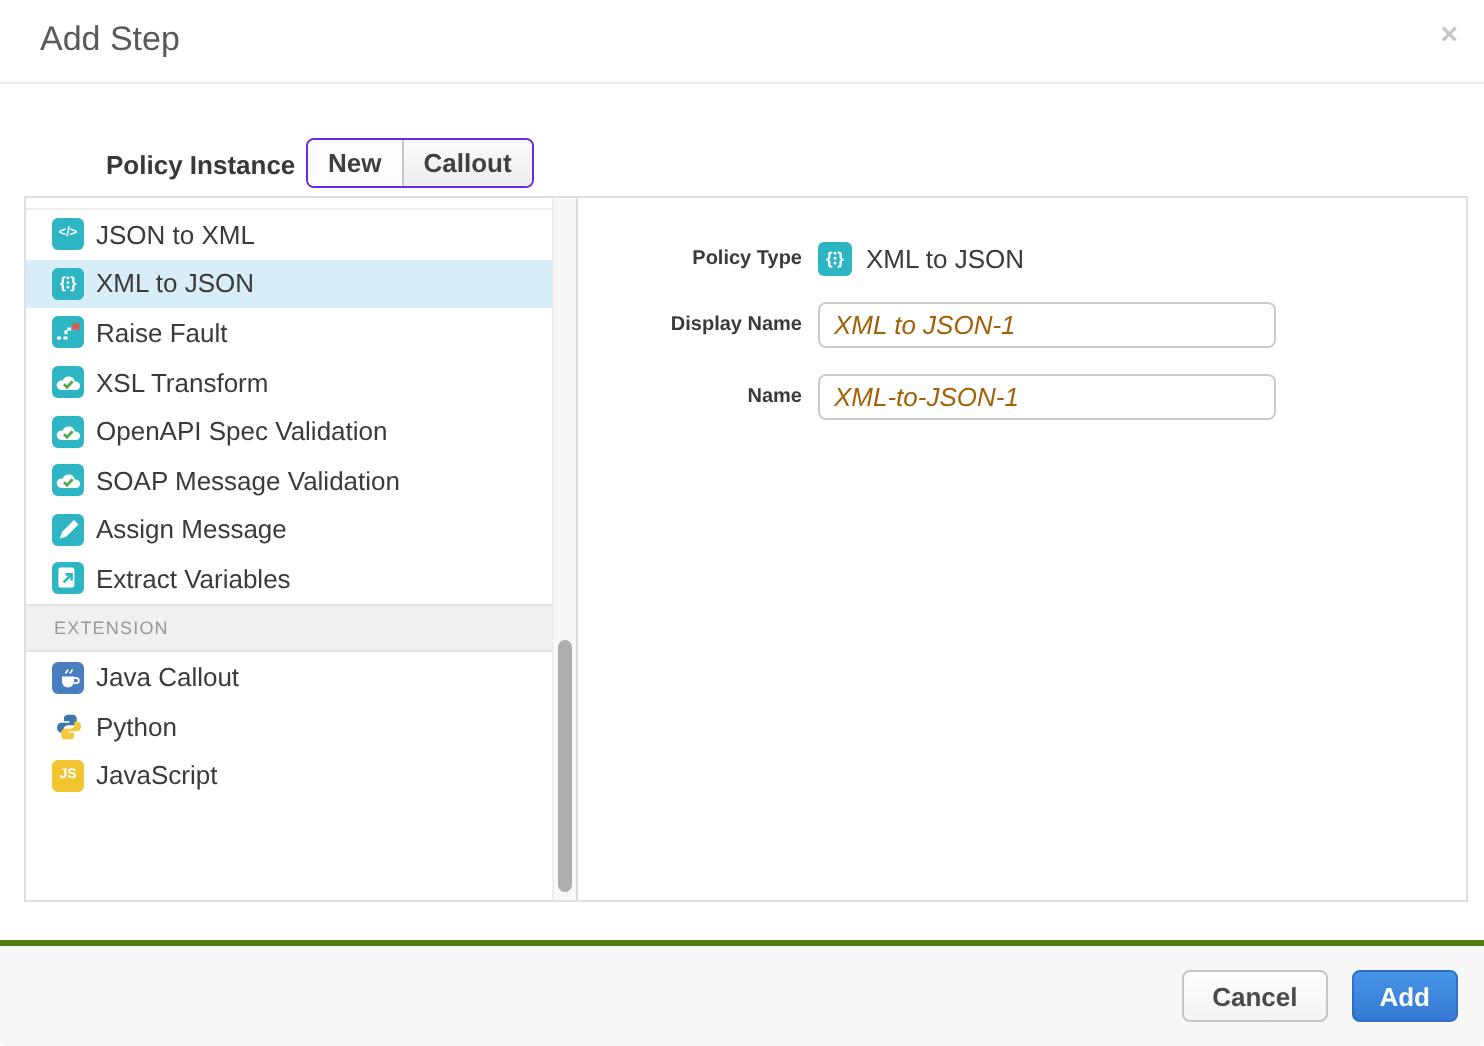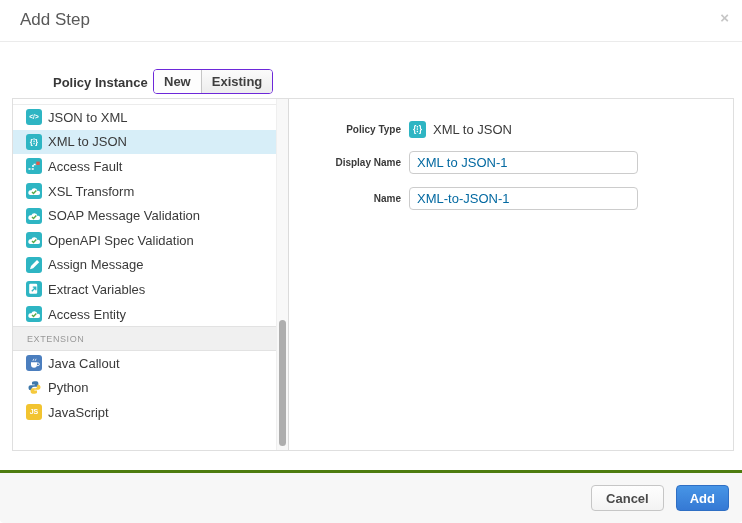--- a/index.html
+++ b/index.html
@@ -45,21 +45,21 @@
   .sb-thumb { position:absolute; left:2px; width:7px; top:63%; height:36%; background:#aeaeae; border-radius:4px; cursor:pointer; }
 
   
   .detail { position:relative; flex:1; background:#fff; padding-top:22px; }
   .drow { display:flex; align-items:center; margin-bottom:13px; }
   .dlabel { width:112px; text-align:right; font-size:10px; font-weight:600; color:#3a3a3a; flex:0 0 auto; }
   .dvalue { display:flex; align-items:center; margin-left:8px; }
   .ptype-icon { width:17px; height:17px; border-radius:3px; background:#2eb5c3; display:flex; align-items:center; justify-content:center; }
   .ptype-icon .pi-glyph { font-size:8.5px; line-height:17px; }
   .ptype-text { margin-left:7px; font-size:13px; color:#3a3a3a; }
-  .dinput { margin-left:8px; width:229px; height:23px; border:1px solid #ccc; border-radius:4px; font-family:"Liberation Sans", sans-serif; font-size:13px; color:#0369a1; padding:0 7px; background:#fff; outline:none; }
+  .dinput { margin-left:8px; width:229px; height:23px; border:1px solid #ccc; border-radius:4px; font-family:"Liberation Sans", sans-serif; font-size:13px; color:#a16207; padding:0 7px; background:#fff; outline:none;font-style:italic; }
 
   
   .footer { position:absolute; left:0; bottom:0; width:100%; height:53px; background:#f7f7f7; border-top:3px solid #4d7c0f; display:flex; align-items:center; justify-content:flex-end; padding-right:13px; }
   .btn { height:26px; display:flex; align-items:center; font-size:13px; font-weight:bold; border-radius:4px; cursor:pointer; }
   .btn-cancel { background:linear-gradient(#fefefe,#f3f3f3); border:1px solid #c6c6c6; color:#4a4a4a; padding:0 14px; margin-right:12px; }
   .btn-add { background:linear-gradient(#4795e6,#3579d4); border:1px solid #2f6fc4; color:#fff; padding:0 13px; }
 </style>
 </head>
 <body>
 
@@ -67,21 +67,21 @@
 
   <div class="hdr">
     <div class="hdr-title">Add Step</div>
     <div class="hdr-close">×</div>
   </div>
 
   <div class="pi-row">
     <div class="pi-label">Policy Instance</div>
     <div class="toggle">
       <div class="toggle-btn sel">New</div>
-      <div class="toggle-btn">Existing</div>
+      <div class="toggle-btn">Callout</div>
     </div>
   </div>
 
   <div class="content">
 
     <div class="list">
       <div class="list-inner" id="list-inner">
         <div class="list-sliver"></div>
 
       <div class="row">
@@ -96,74 +96,65 @@
             </span>
             <span class="row-label">XML to JSON</span>
           </div>
           <div class="row">
             <span class="pi ">
               <svg width="16" height="16" viewBox="0 0 16 16">
                 <path d="M2.5 11 h4.5 v-4.5 h4" fill="none" stroke="#fff" stroke-width="1.5" stroke-dasharray="2 1.2"></path>
                 <rect x="10.3" y="3.6" width="3.4" height="3.4" fill="#e05b4b"></rect>
               </svg>
             </span>
-            <span class="row-label">Access Fault</span>
+            <span class="row-label">Raise Fault</span>
           </div>
           <div class="row">
             <span class="pi ">
               <svg width="14" height="12" viewBox="0 0 14 12">
                 <path d="M3.9 10 a2.4 2.4 0 1 1 .5-4.7 a3.1 3.1 0 0 1 6 .6 a2.1 2.1 0 1 1 .3 4.1 z" fill="#fff"></path>
                 <path d="M5 7.1 l1.5 1.5 l2.8-3" fill="none" stroke="#56a948" stroke-width="1.4"></path>
               </svg>
             </span>
             <span class="row-label">XSL Transform</span>
           </div>
           <div class="row">
             <span class="pi ">
               <svg width="14" height="12" viewBox="0 0 14 12">
                 <path d="M3.9 10 a2.4 2.4 0 1 1 .5-4.7 a3.1 3.1 0 0 1 6 .6 a2.1 2.1 0 1 1 .3 4.1 z" fill="#fff"></path>
                 <path d="M5 7.1 l1.5 1.5 l2.8-3" fill="none" stroke="#56a948" stroke-width="1.4"></path>
               </svg>
             </span>
-            <span class="row-label">SOAP Message Validation</span>
+            <span class="row-label">OpenAPI Spec Validation</span>
           </div>
           <div class="row">
             <span class="pi ">
               <svg width="14" height="12" viewBox="0 0 14 12">
                 <path d="M3.9 10 a2.4 2.4 0 1 1 .5-4.7 a3.1 3.1 0 0 1 6 .6 a2.1 2.1 0 1 1 .3 4.1 z" fill="#fff"></path>
                 <path d="M5 7.1 l1.5 1.5 l2.8-3" fill="none" stroke="#56a948" stroke-width="1.4"></path>
               </svg>
             </span>
-            <span class="row-label">OpenAPI Spec Validation</span>
+            <span class="row-label">SOAP Message Validation</span>
           </div>
           <div class="row">
             <span class="pi ">
               <svg width="16" height="16" viewBox="0 0 16 16">
                 <path d="M4 12.2 l1-3.2 l6-6 l2.2 2.2 l-6 6 z" fill="#fff"></path>
               </svg>
             </span>
             <span class="row-label">Assign Message</span>
           </div>
           <div class="row">
             <span class="pi ">
               <svg width="16" height="16" viewBox="0 0 16 16">
                 <rect x="3.2" y="2.8" width="8" height="10" rx="1.2" fill="#fff"></rect>
                 <path d="M5.8 10.2 l4-4 m0 3 v-3 h-3" stroke="#2eb5c3" stroke-width="1.3" fill="none"></path>
               </svg>
             </span>
             <span class="row-label">Extract Variables</span>
-          </div>
-          <div class="row">
-            <span class="pi ">
-              <svg width="14" height="12" viewBox="0 0 14 12">
-                <path d="M3.9 10 a2.4 2.4 0 1 1 .5-4.7 a3.1 3.1 0 0 1 6 .6 a2.1 2.1 0 1 1 .3 4.1 z" fill="#fff"></path>
-                <path d="M5 7.1 l1.5 1.5 l2.8-3" fill="none" stroke="#56a948" stroke-width="1.4"></path>
-              </svg>
-            </span>
-            <span class="row-label">Access Entity</span>
           </div>
           <div class="section-row">EXTENSION</div>
           <div class="row">
             <span class="pi java">
               <svg width="16" height="16" viewBox="0 0 16 16">
                 <path d="M5 7.2 h6 v2.6 a3 3 0 0 1 -3 3 a3 3 0 0 1 -3 -3 z" fill="#fff"></path>
                 <path d="M11 8 h1.1 a1.3 1.3 0 0 1 0 2.6 H11" fill="none" stroke="#fff" stroke-width="0.9"></path>
                 <path d="M6.9 5.8 c0-1 1-1 1-2 M9.1 5.8 c0-1 1-1 1-2" stroke="#fff" fill="none" stroke-width="0.9"></path>
               </svg>
             </span>

